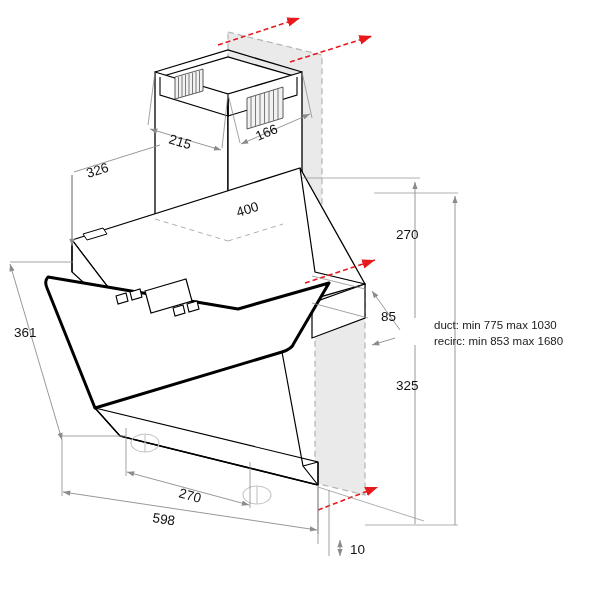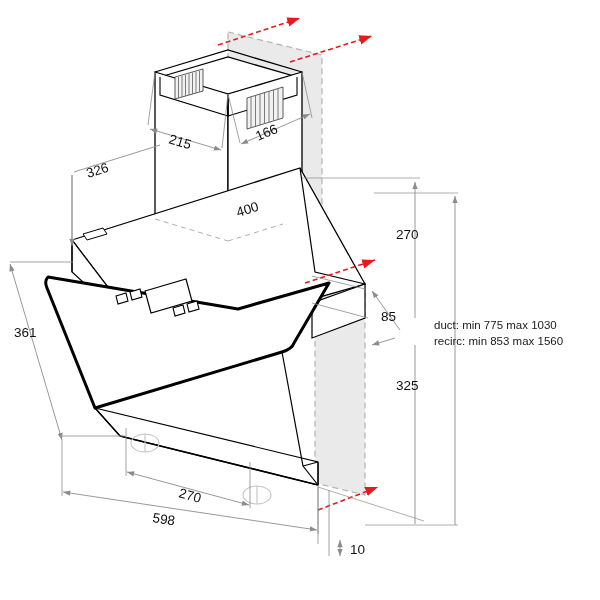--- a/index.html
+++ b/index.html
@@ -242,16 +242,16 @@
       <line x1="365" y1="220" x2="455" y2="220" stroke="#8c8c8c" stroke-width="0.7" opacity="0"></line>
       <line x1="455" y1="525" x2="455" y2="196" stroke="#8c8c8c" stroke-width="0.9" marker-end="url(#ah)"></line>
       <line x1="365" y1="525" x2="458" y2="525" stroke="#8c8c8c" stroke-width="0.7"></line>
       <line x1="374" y1="193" x2="458" y2="193" stroke="#8c8c8c" stroke-width="0.7"></line>
     </g>
 
   </svg>
 
   <div class="note-block">
     <span class="note-line">duct: min 775 max 1030</span>
-    <span class="note-line">recirc: min 853 max 1560</span>
+    <span class="note-line">recirc: min 853 max 1680</span>
   </div>
 
 </div>
 
 </body></html>

